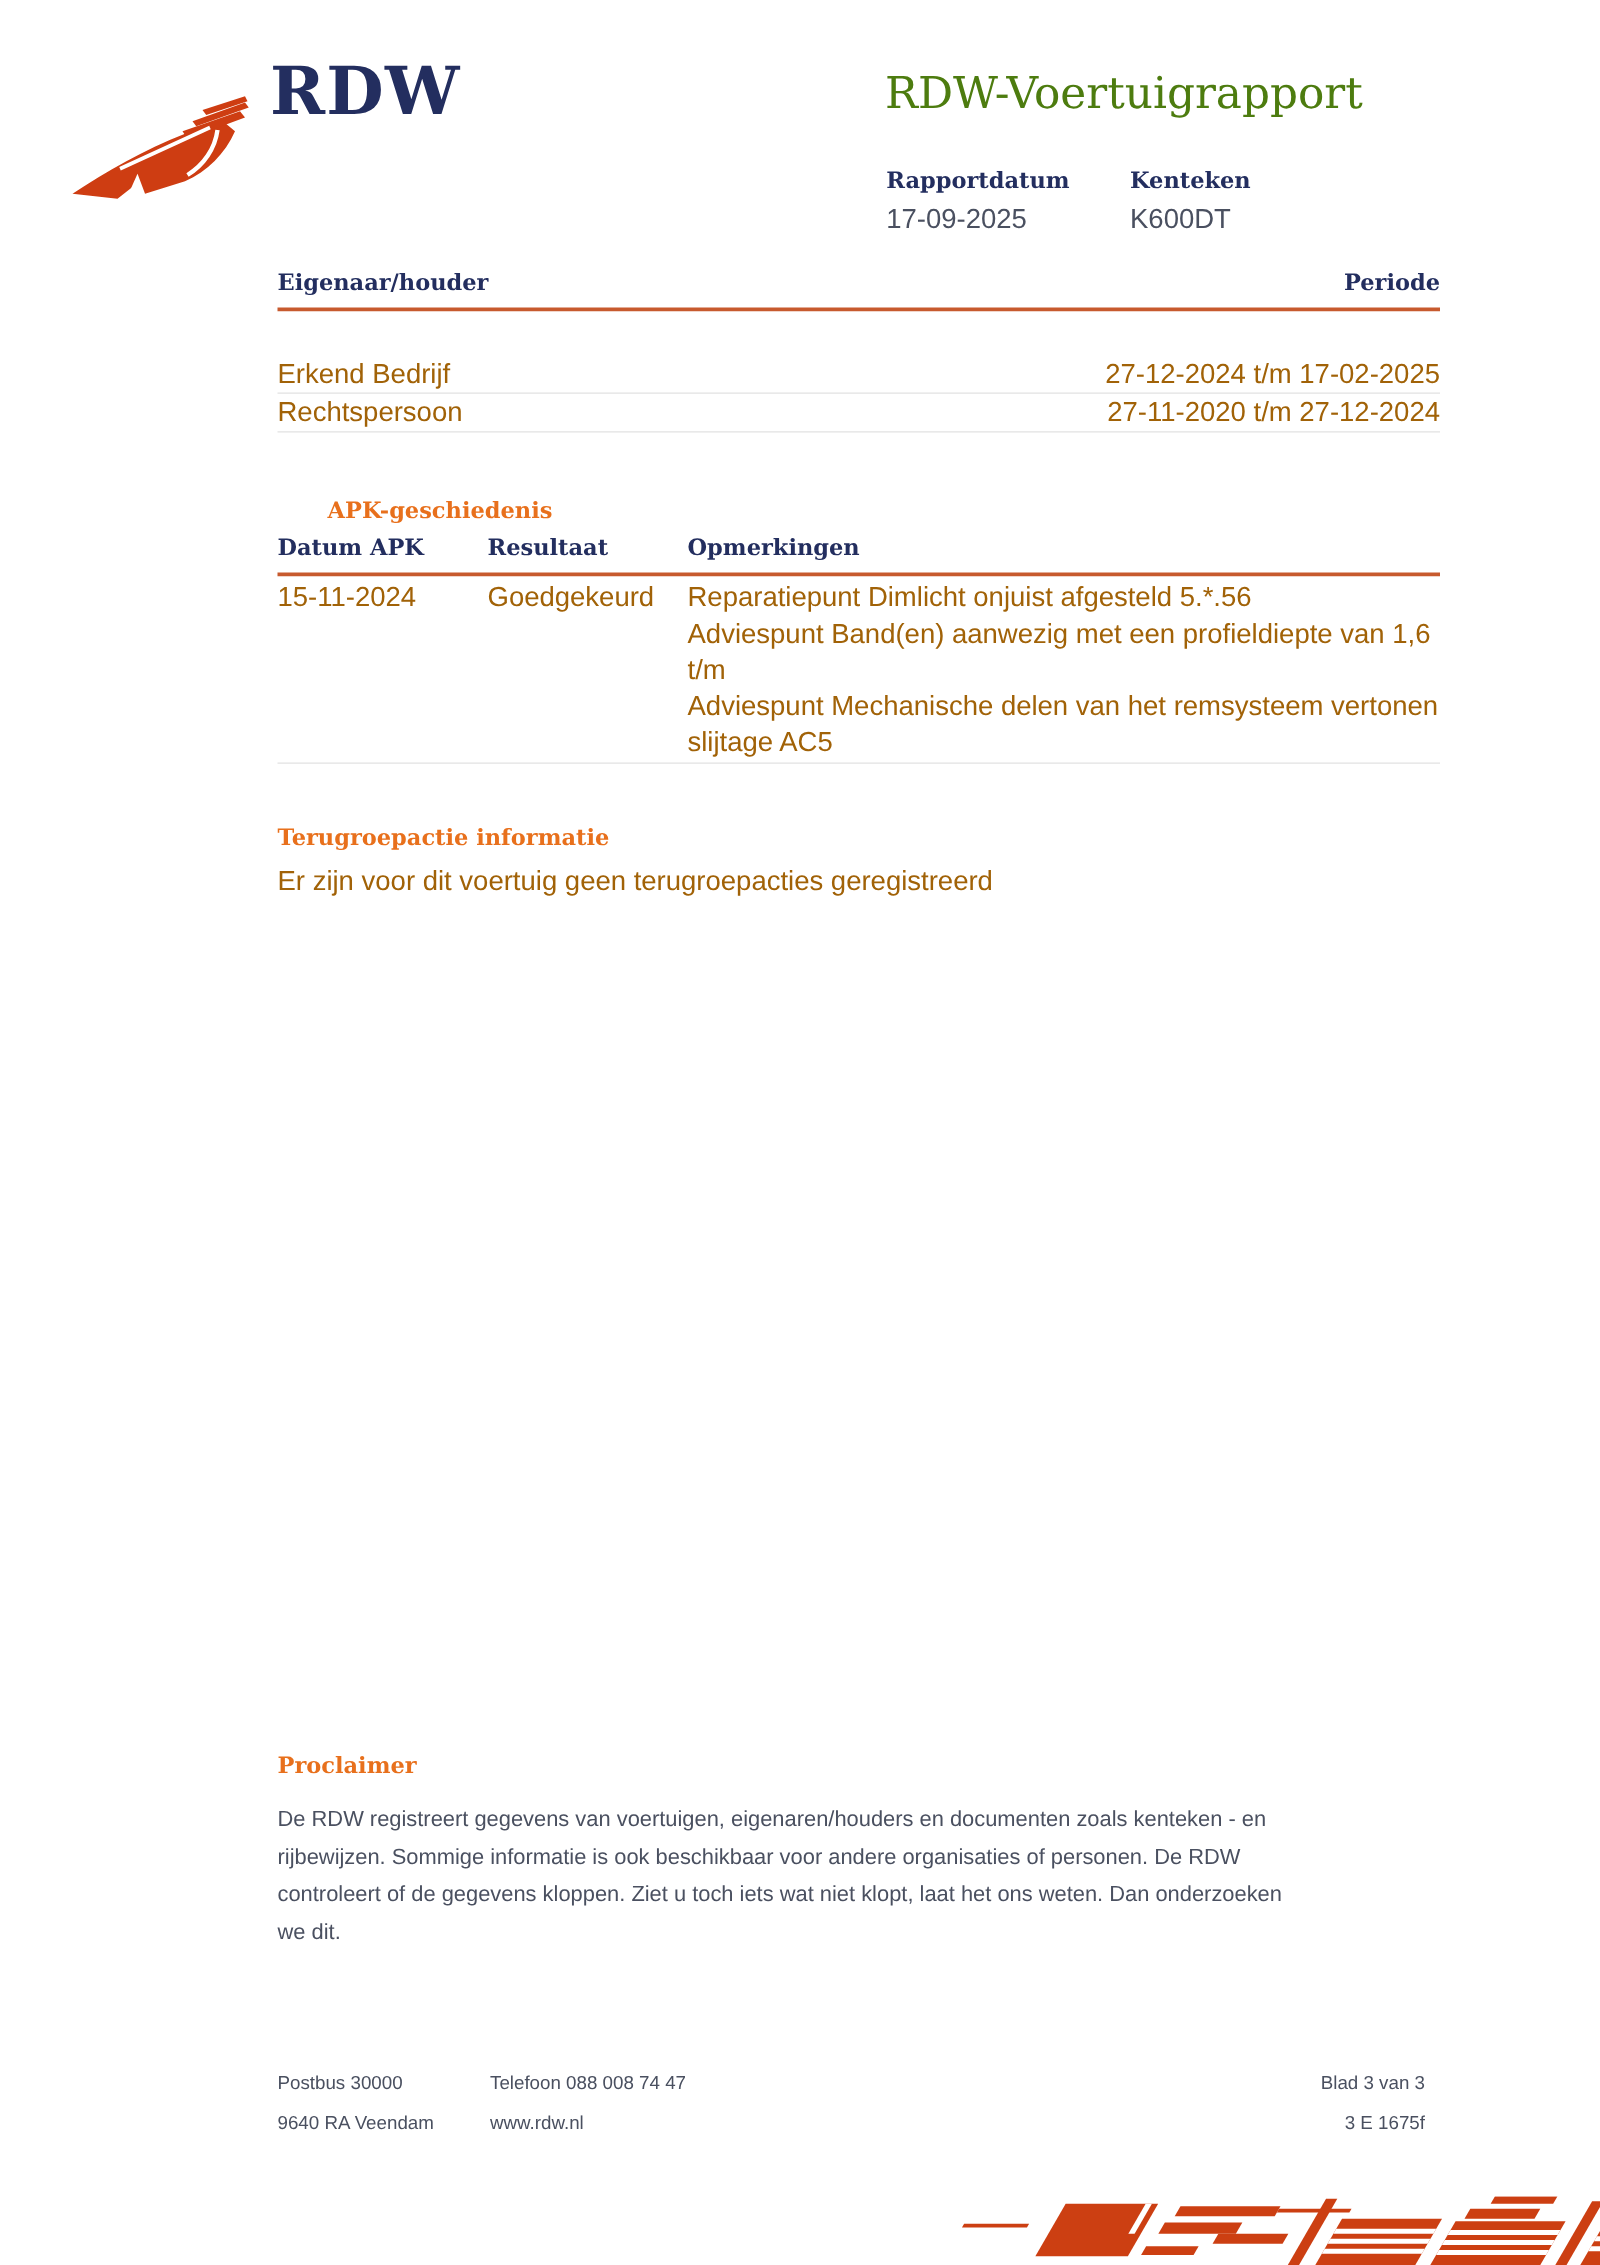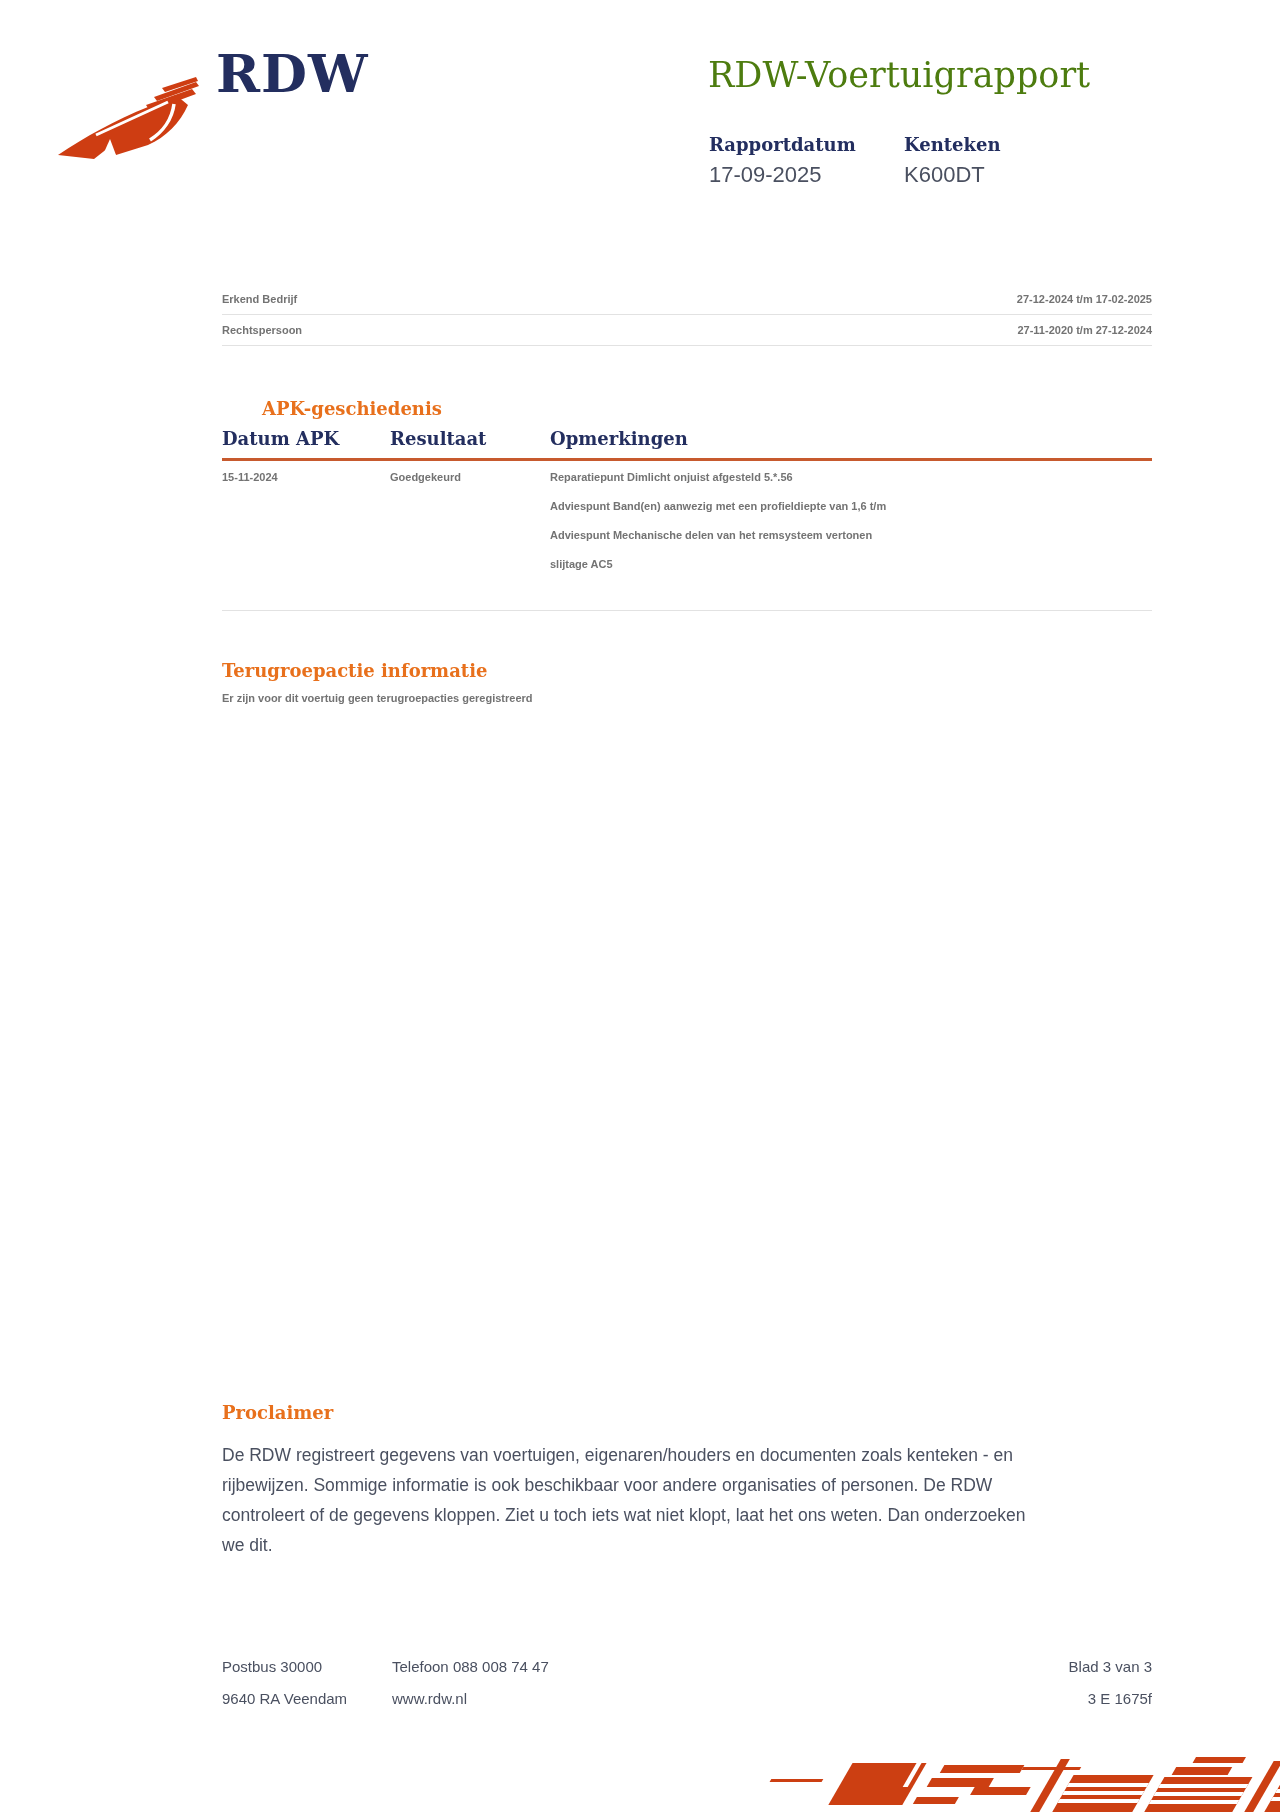--- a/index.html
+++ b/index.html
@@ -14,21 +14,21 @@
              font-weight:normal;font-size:35px;color:#4d7c0f;white-space:nowrap;}
   .meta-col{position:absolute;top:134px;}
   .meta-col.c1{left:709px;}
   .meta-col.c2{left:904px;}
   .meta-label{font-family:"DejaVu Serif",serif;font-weight:bold;font-size:18px;color:#232e5f;}
   .meta-value{margin-top:7px;font-size:22px;color:#4a5060;}
 
   
   .serif-head{font-family:"DejaVu Serif",serif;font-weight:bold;font-size:18px;color:#232e5f;}
   .orange-head{font-family:"DejaVu Serif",serif;font-weight:bold;font-size:18px;color:#e8701c;}
-  .bodytext{font-size:11px;color:#737373;font-weight:bold;}
+  .bodytext{font-size:22px;color:#a16207;}
 
   
   .owner-header{position:absolute;left:222px;top:216px;width:930px;display:flex;
                 justify-content:space-between;align-items:flex-end;
                 border-bottom:3px solid #c75a2e;padding-bottom:9px;}
   .owner-row{position:absolute;left:222px;width:930px;height:31px;display:flex;
              justify-content:space-between;align-items:center;border-bottom:1px solid #e2e2e2;}
   .owner-row.r1{top:283px;}
   .owner-row.r2{top:314px;}
 
@@ -51,21 +51,21 @@
   .proclaimer-heading{position:absolute;left:222px;top:1402px;}
   .proclaimer-body{position:absolute;left:222px;top:1440px;font-size:17.5px;}
   .proclaimer-body .line{line-height:30px;}
 
   
   .footer-row{position:absolute;left:222px;width:930px;font-size:15px;color:#4a5060;}
   .footer-row.f1{top:1658px;}
   .footer-row.f2{top:1690px;}
   .f-c1{position:absolute;left:0;}
   .f-c2{position:absolute;left:170px;}
-  .f-c3{position:absolute;right:0;text-align:left;}
+  .f-c3{position:absolute;right:12px;text-align:left;}
 
   
   .speed-graphic{position:absolute;right:0;bottom:0;width:560px;height:55px;overflow:hidden;}
 </style>
 </head>
 <body>
 
 <div class="page">
 
   <svg class="logo-swoosh" viewBox="0 0 170 100">
@@ -85,20 +85,24 @@
 
   <div class="meta-col c1">
     <div class="meta-label">Rapportdatum</div>
     <div class="meta-value">17-09-2025</div>
   </div>
   <div class="meta-col c2">
     <div class="meta-label">Kenteken</div>
     <div class="meta-value">K600DT</div>
   </div>
 
+  <div class="owner-header">
+    <span class="serif-head">Eigenaar/houder</span>
+    <span class="serif-head">Periode</span>
+  </div>
   <div class="owner-row r1">
     <span class="bodytext">Erkend Bedrijf</span>
     <span class="bodytext">27-12-2024 t/m 17-02-2025</span>
   </div>
   <div class="owner-row r2">
     <span class="bodytext">Rechtspersoon</span>
     <span class="bodytext">27-11-2020 t/m 27-12-2024</span>
   </div>
 
   <div class="apk-heading orange-head">APK-geschiedenis</div>

